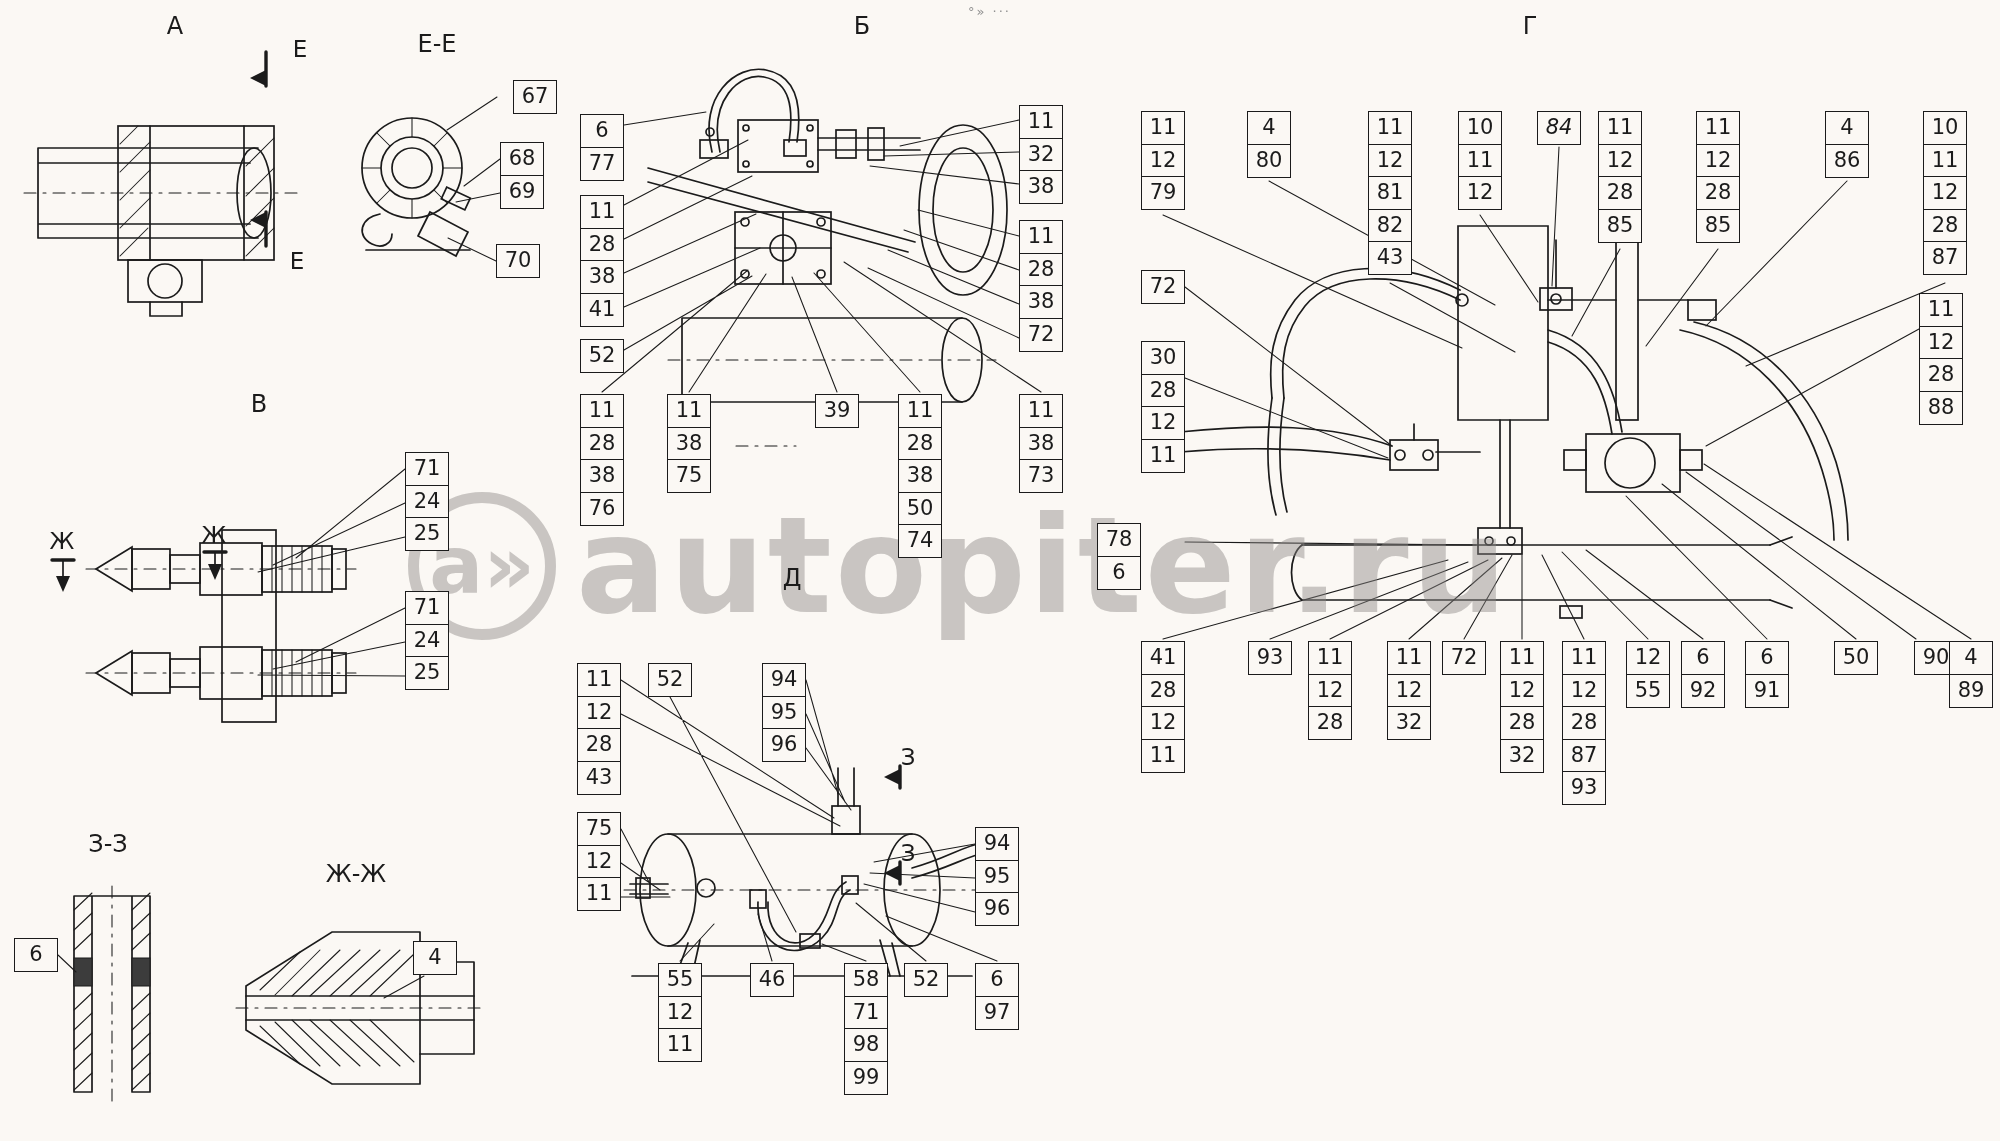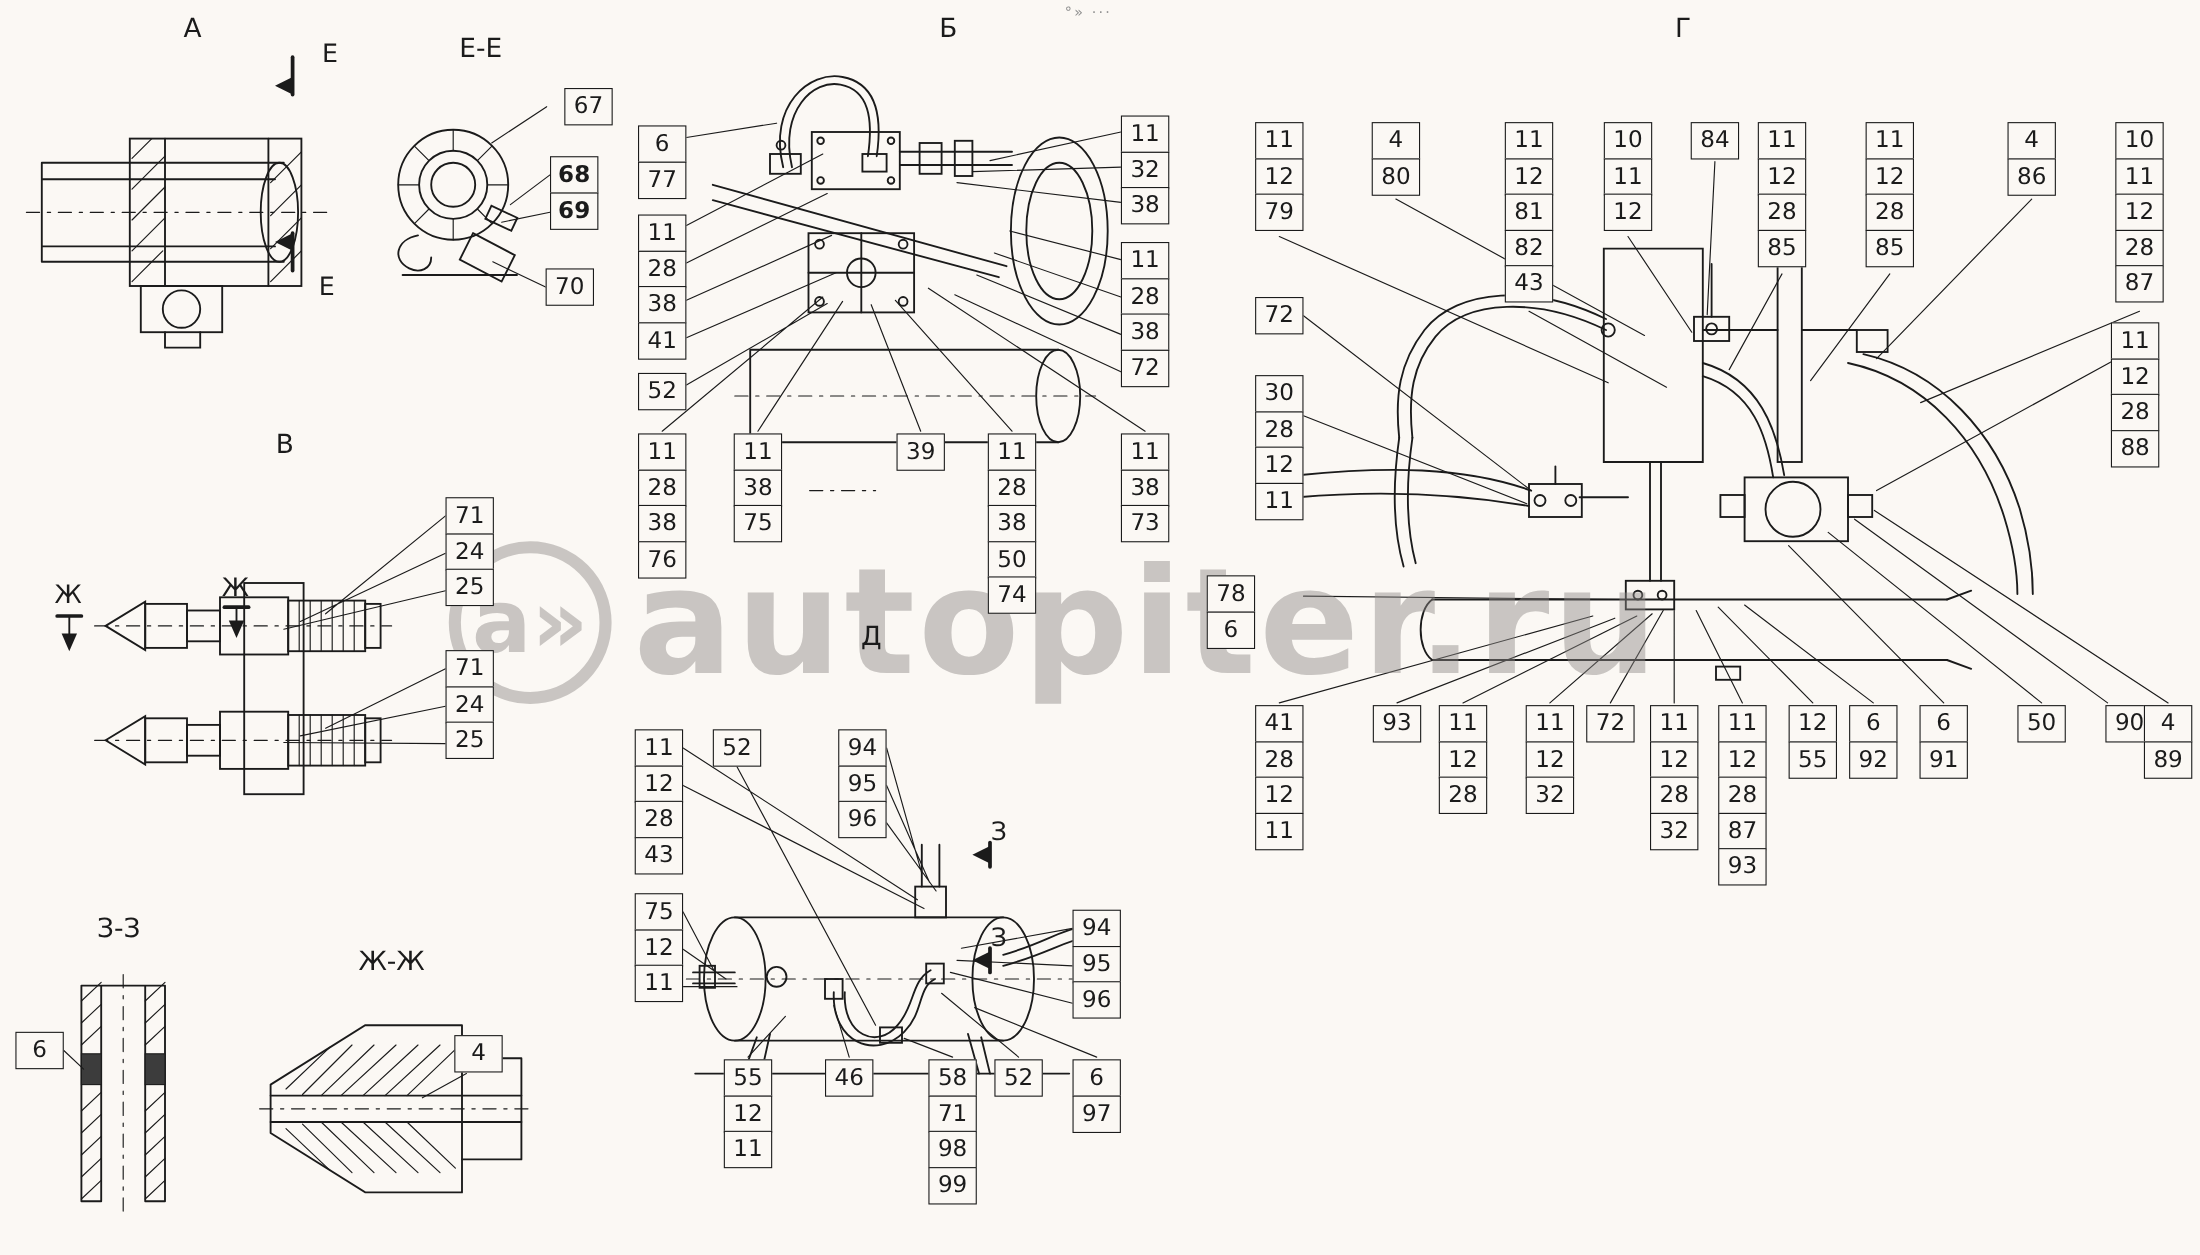--- a/index.html
+++ b/index.html
@@ -254,21 +254,21 @@
       <div class="view-letter" style="left: 62px; top: 528px;">Ж</div>
       <div class="view-letter" style="left: 214px; top: 522px;">Ж</div>
       <div class="view-letter" style="left: 908px; top: 744px;">З</div>
       <div class="view-letter" style="left: 908px; top: 840px;">З</div>
     </div>
 
   <div class="callout-layer">
       <div class="callout-stack" style="left: 519px; top: 80px; padding-left: 32px;">
         <div class="callout-cell">67</div>
       </div>
-      <div class="callout-stack" style="left: 522px; top: 142px; font-weight: bold;">
+      <div class="callout-stack" style="left: 522px; top: 142px;">
         <div class="callout-cell">68</div>
         <div class="callout-cell">69</div>
       </div>
       <div class="callout-stack" style="left: 518px; top: 244px;">
         <div class="callout-cell">70</div>
       </div>
       <div class="callout-stack" style="left: 602px; top: 114px;">
         <div class="callout-cell">6</div>
         <div class="callout-cell">77</div>
       </div>
@@ -332,21 +332,21 @@
         <div class="callout-cell">12</div>
         <div class="callout-cell">81</div>
         <div class="callout-cell">82</div>
         <div class="callout-cell">43</div>
       </div>
       <div class="callout-stack" style="left: 1480px; top: 111px;">
         <div class="callout-cell">10</div>
         <div class="callout-cell">11</div>
         <div class="callout-cell">12</div>
       </div>
-      <div class="callout-stack" style="left: 1559px; top: 111px;">
+      <div class="callout-stack" style="left: 1559px; top: 111px; font-style: italic;">
         <div class="callout-cell">84</div>
       </div>
       <div class="callout-stack" style="left: 1620px; top: 111px;">
         <div class="callout-cell">11</div>
         <div class="callout-cell">12</div>
         <div class="callout-cell">28</div>
         <div class="callout-cell">85</div>
       </div>
       <div class="callout-stack" style="left: 1718px; top: 111px;">
         <div class="callout-cell">11</div>

